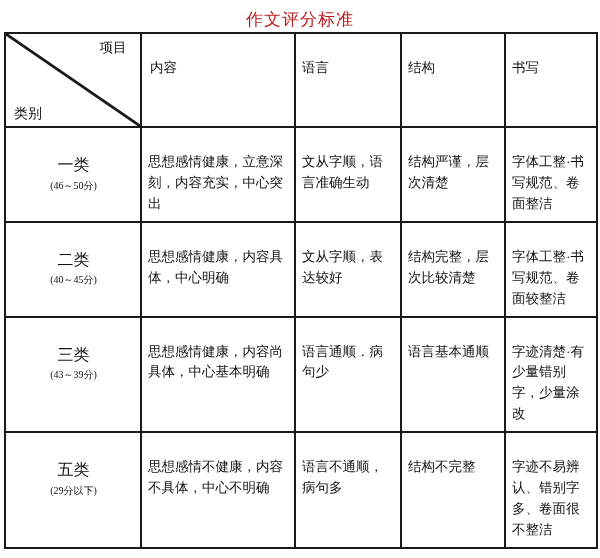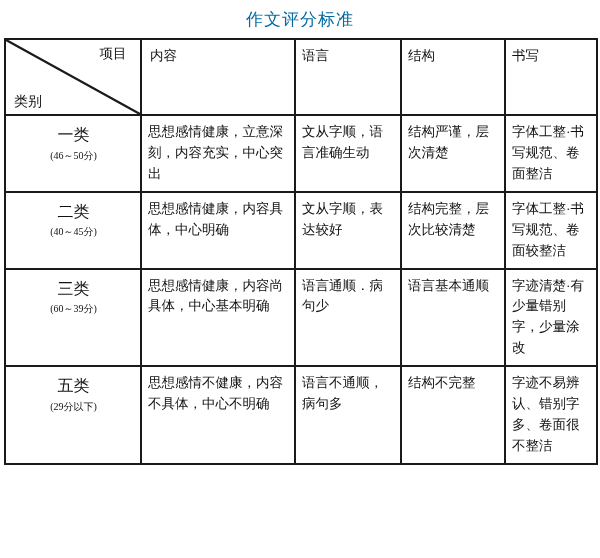--- a/index.html
+++ b/index.html
@@ -19,33 +19,33 @@
     width: 600px;
     height: 558px;
     box-sizing: border-box;
   }
   .title {
     text-align: center;
     font-size: 17px;
     font-weight: normal;
     letter-spacing: 1px;
     padding-top: 8px;
-    padding-bottom: 7px;
-    color: #0369a1;
+    padding-bottom: 1px;
+    color: #b91c1c;
   }
   table.rubric {
     border-collapse: collapse;
     width: 592px;
     margin-left: 4px;
     table-layout: fixed;
   }
   table.rubric td {
     border: 2px solid #1a1a1a;
     vertical-align: top;
-    padding: 6px 5px 6px 6px;
+    padding: 24px 5px 6px 6px;
     font-size: 13.5px;
     line-height: 1.55;
     word-break: break-all;
   }
   td.cat-cell {
     text-align: center;
     vertical-align: middle;
     padding: 6px 2px;
   }
   .cat-name {
@@ -168,21 +168,21 @@
         </td>
         <td>思想感情健康，内容具体，中心明确</td>
         <td>文从字顺，表达较好</td>
         <td>结构完整，层次比较清楚</td>
         <td>字体工整·书写规范、卷面较整洁</td>
       </tr>
 
       <tr>
         <td class="cat-cell">
           <span class="cat-name">三类</span>
-          <span class="cat-range">(60～39分)</span>
+          <span class="cat-range">(43～39分)</span>
         </td>
         <td>思想感情健康，内容尚具体，中心基本明确</td>
         <td>语言通顺．病句少</td>
         <td>语言基本通顺</td>
         <td>字迹清楚·有少量错别字，少量涂改</td>
       </tr>
 
 
       <tr>
         <td class="cat-cell">

